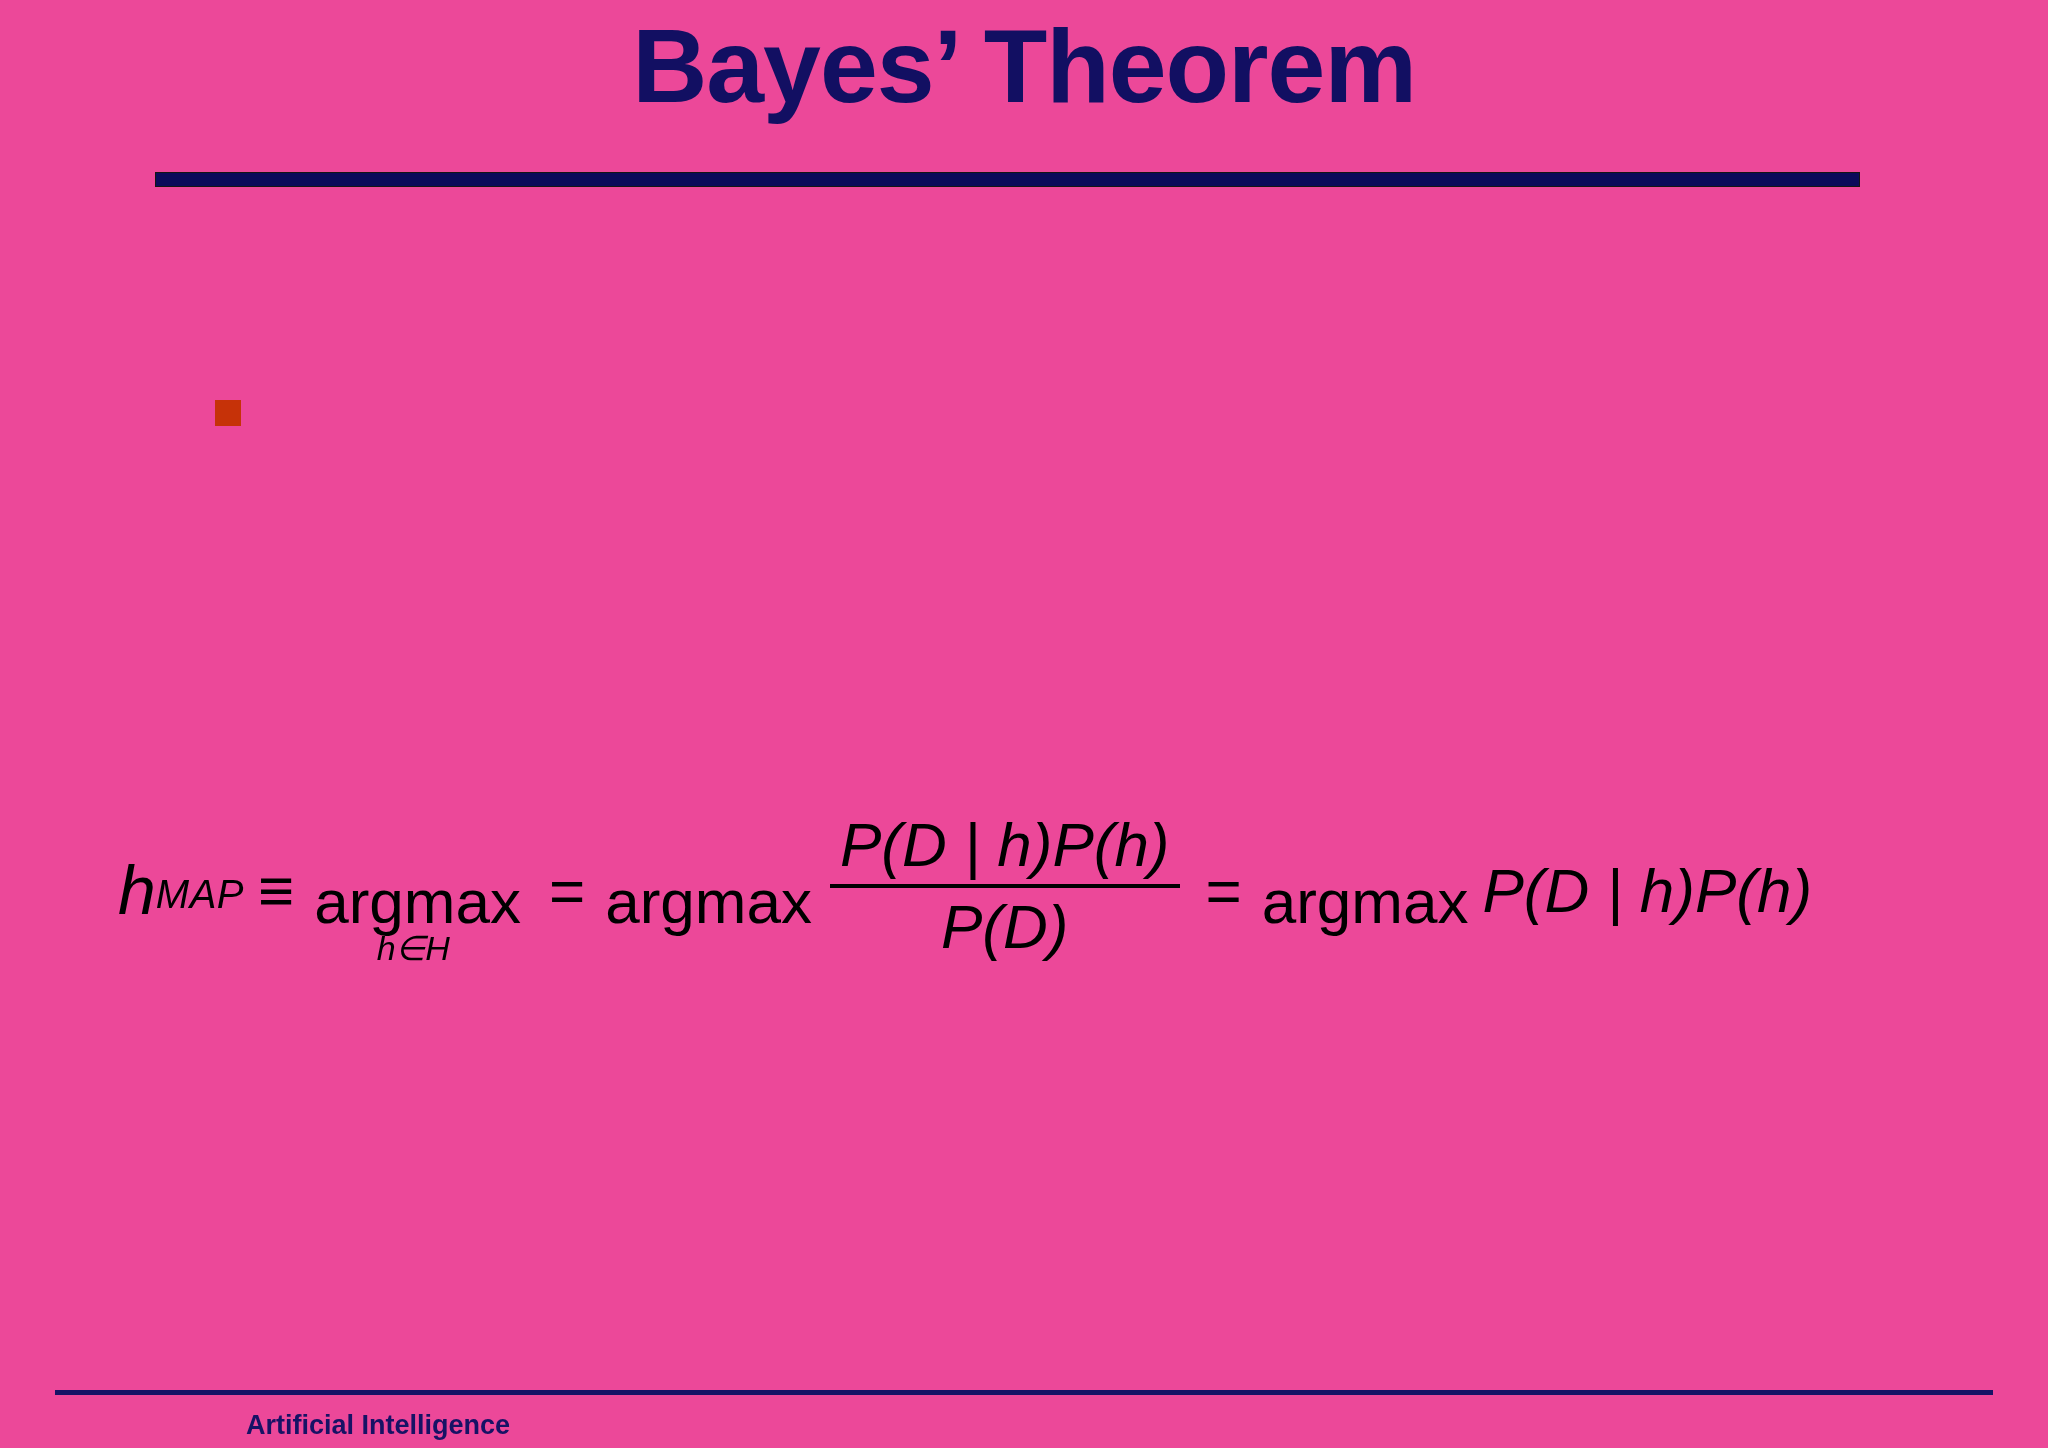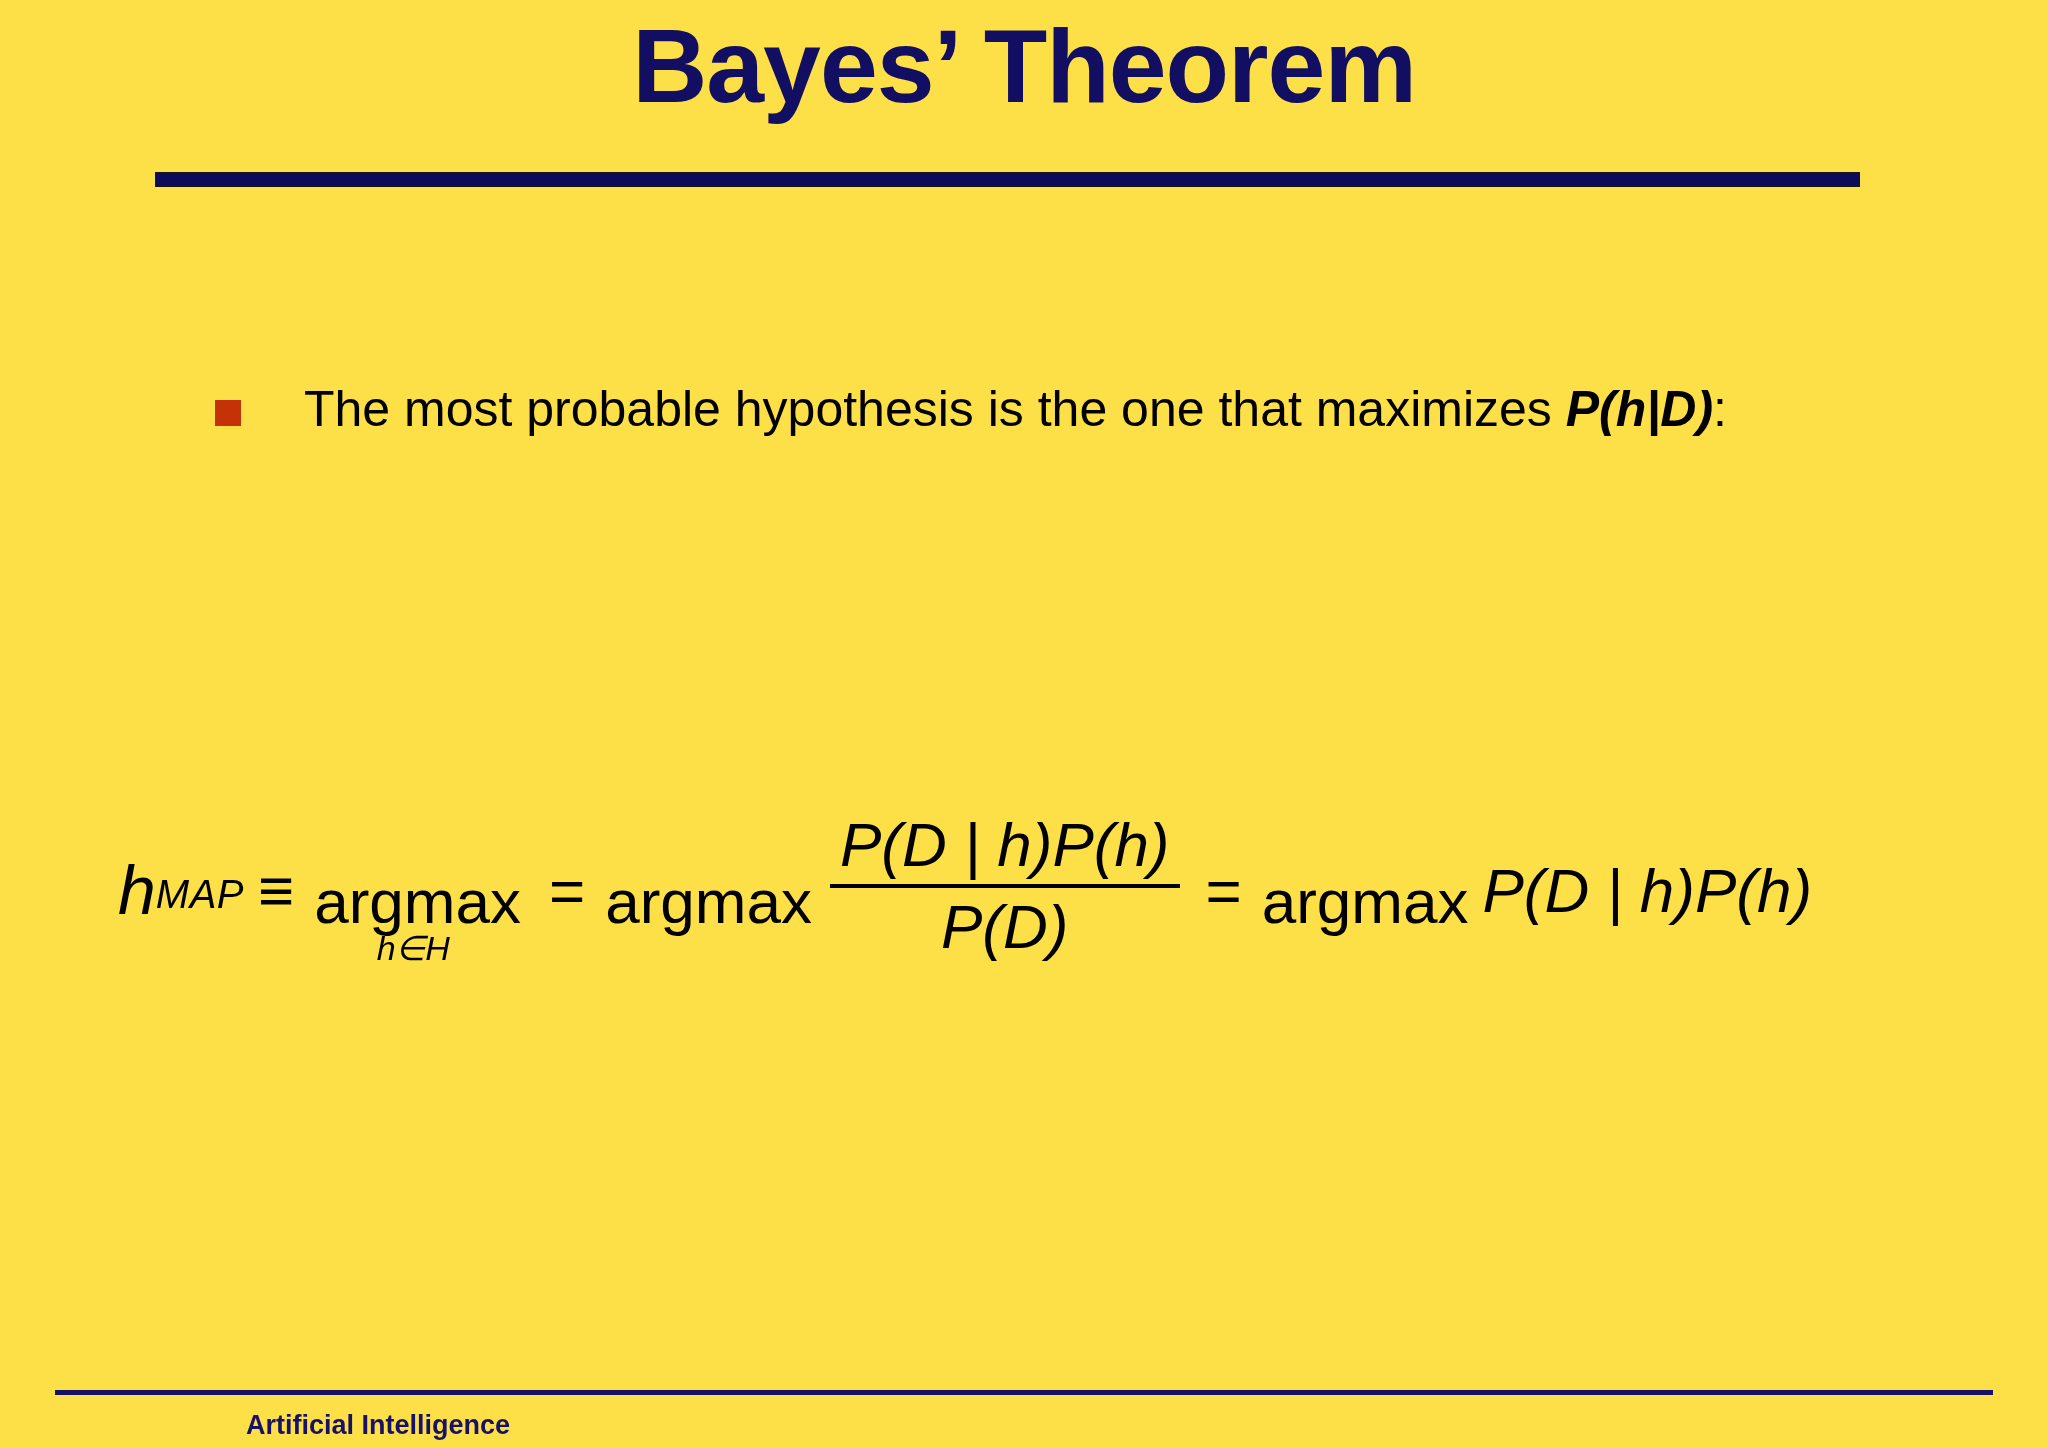--- a/index.html
+++ b/index.html
@@ -7,21 +7,21 @@
     padding: 0;
     background: #ffffff;
   }
   body {
     font-family: "Liberation Sans", sans-serif;
   }
   .slide {
     position: relative;
     width: 2048px;
     height: 1448px;
-    background: #fde047;
+    background: #ec4899;
     overflow: hidden;
   }
 
   
   .slide-title {
     position: absolute;
     left: 0;
     top: 6px;
     width: 2048px;
     text-align: center;
@@ -212,23 +212,20 @@
 
   <div class="slide-title">Bayes’ Theorem</div>
 
   <div class="title-rule"></div>
 
   <div class="bullets">
 
 
     <div class="bullet-row">
       <span class="bullet-marker"></span>
-      <span class="bullet-text">
-        <span>The most probable hypothesis is the one that maximizes </span><span class="em-bi">P(h|D)</span><span>:</span>
-      </span>
     </div>
 
   </div>
 
   <div class="formula">
 
     <span class="fml-var">h</span>
       <span class="fml-sub">MAP</span>
 
     <span class="fml-op">≡</span>

